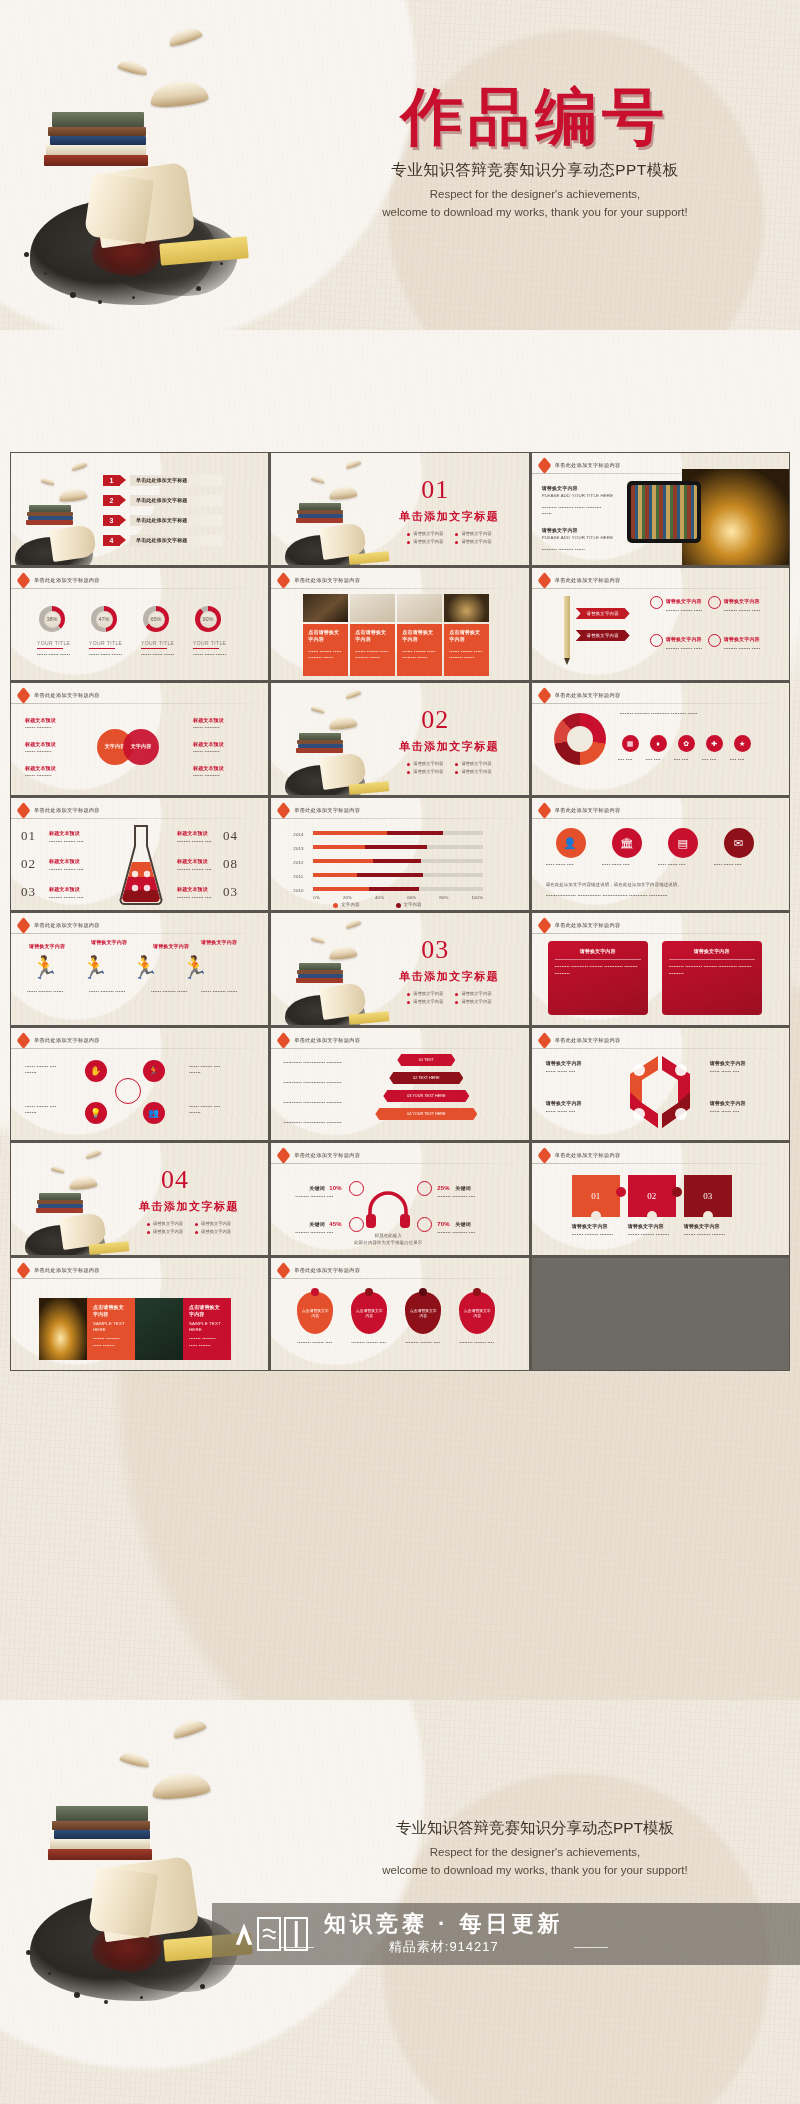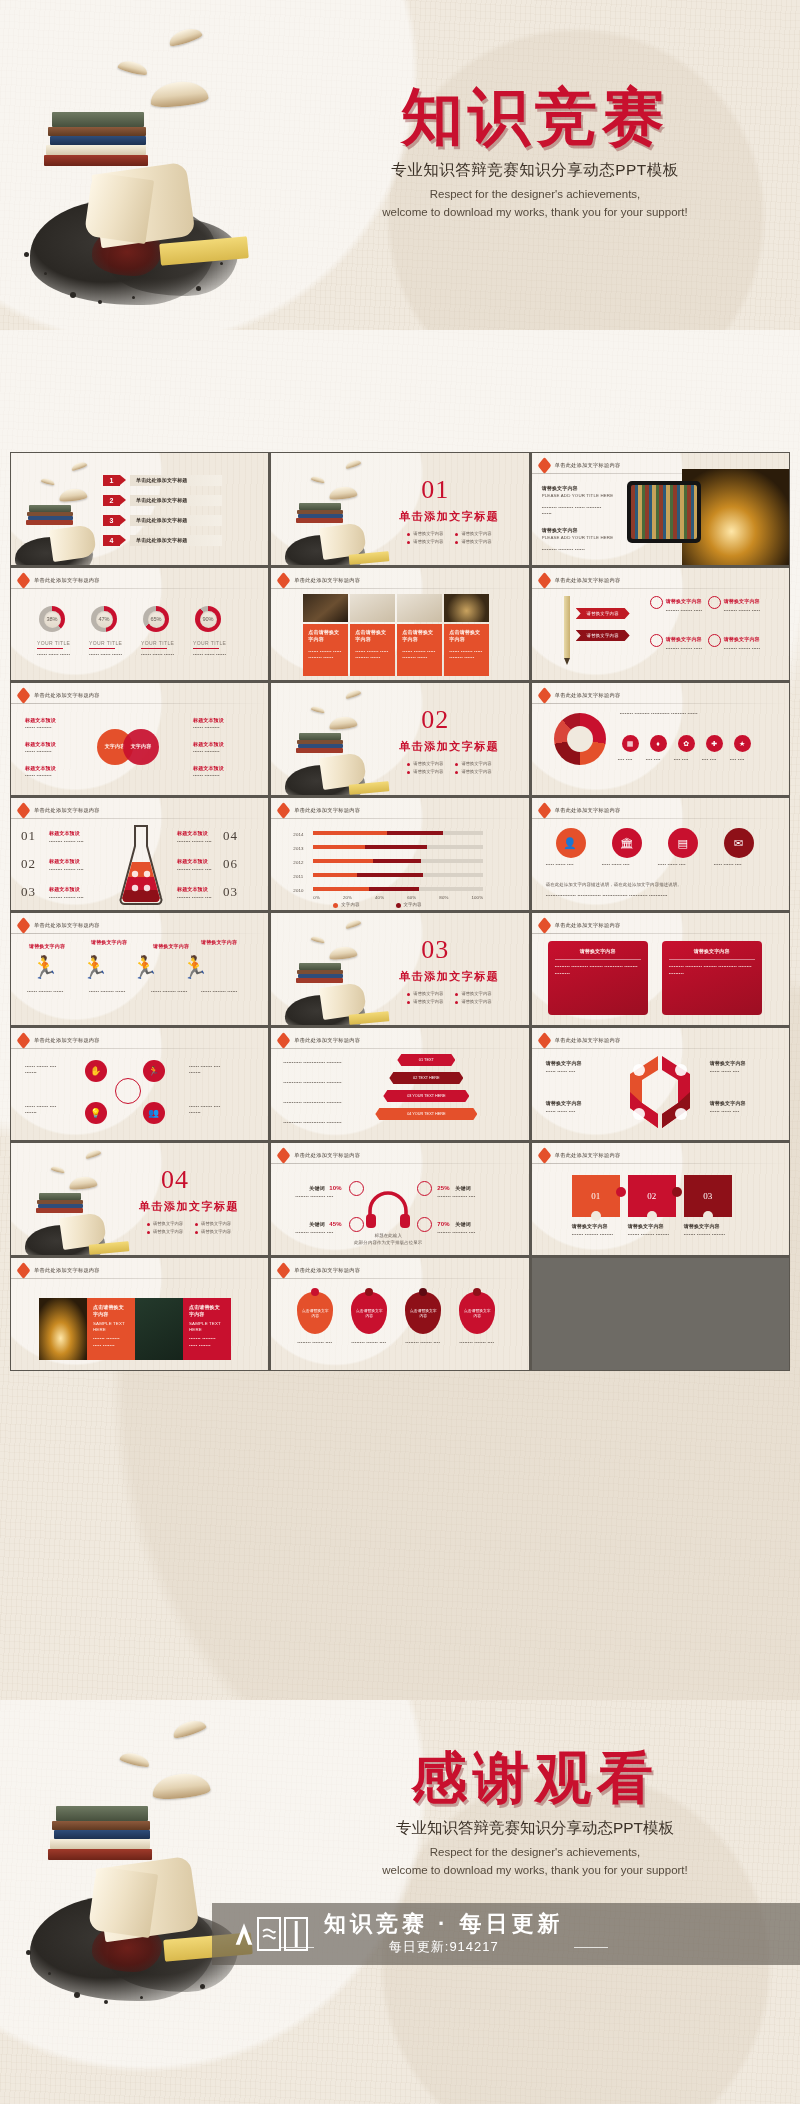--- a/index.html
+++ b/index.html
@@ -223,21 +223,21 @@
     <div class="bk art" style="left:48px;top:127px;width:98px;height:9px;background:linear-gradient(180deg,#8d5a3c,#613a22);"></div>
     <div class="bk art" style="left:50px;top:136px;width:96px;height:9px;background:linear-gradient(180deg,#2f4d7a,#1d3151);"></div>
     <div class="bk art" style="left:46px;top:145px;width:100px;height:10px;background:linear-gradient(180deg,#f6efdd,#d6c8ab);"></div>
     <div class="bk art" style="left:44px;top:155px;width:104px;height:11px;background:linear-gradient(180deg,#a03a2a,#6d2418);"></div>
 
     <div class="page-fan art" style="left:96px;top:168px;width:95px;height:74px;transform:rotate(-8deg);"></div>
     <div class="page-fan art" style="left:88px;top:176px;width:62px;height:64px;transform:rotate(8deg);border-radius:14px 2px 2px 14px;"></div>
 
     <div class="bk art" style="left:160px;top:240px;width:88px;height:22px;background:linear-gradient(180deg,#f2d977,#d9b94d);border-radius:2px;transform:rotate(-5deg);"></div>
 
-    <div class="cover-title">知识竞赛</div>
+    <div class="cover-title">作品编号</div>
     <div class="cover-sub">专业知识答辩竞赛知识分享动态PPT模板</div>
     <div class="cover-en">
       <div>Respect for the designer's achievements,</div>
       <div>welcome to download my works, thank you for your support!</div>
     </div>
   </div>
 
   <div class="grid">
 
     <div class="slide">
@@ -482,21 +482,21 @@
       <div class="s-head">
         <span class="diamond"></span>
         <span class="ht">单击此处添加文字标题内容</span>
       </div>
       <div class="rule"></div>
 
       <div class="bignum" style="left:10px;top:30px;font-size:13px;color:#4a4038;">01</div>
       <div class="bignum" style="left:10px;top:58px;font-size:13px;color:#4a4038;">02</div>
       <div class="bignum" style="left:10px;top:86px;font-size:13px;color:#4a4038;">03</div>
       <div class="bignum" style="left:212px;top:30px;font-size:13px;color:#4a4038;">04</div>
-      <div class="bignum" style="left:212px;top:58px;font-size:13px;color:#4a4038;">06</div>
+      <div class="bignum" style="left:212px;top:58px;font-size:13px;color:#4a4038;">08</div>
       <div class="bignum" style="left:212px;top:86px;font-size:13px;color:#4a4038;">03</div>
 
       <div class="t b r" style="position:absolute;left:38px;top:32px;">标题文本预设</div>
       <div class="t b r" style="position:absolute;left:38px;top:60px;">标题文本预设</div>
       <div class="t b r" style="position:absolute;left:38px;top:88px;">标题文本预设</div>
       <div class="t b r" style="position:absolute;left:166px;top:32px;">标题文本预设</div>
       <div class="t b r" style="position:absolute;left:166px;top:60px;">标题文本预设</div>
       <div class="t b r" style="position:absolute;left:166px;top:88px;">标题文本预设</div>
       <div class="t" style="position:absolute;left:38px;top:41px;width:48px;">•••••••• ••••••• ••••</div>
       <div class="t" style="position:absolute;left:38px;top:69px;width:48px;">•••••••• ••••••• ••••</div>
@@ -868,21 +868,20 @@
 
     <div class="bk" style="left:56px;top:106px;width:92px;height:15px;background:linear-gradient(180deg,#6f7a63,#47503d);"></div>
     <div class="bk" style="left:52px;top:121px;width:98px;height:9px;background:linear-gradient(180deg,#8d5a3c,#613a22);"></div>
     <div class="bk" style="left:54px;top:130px;width:96px;height:9px;background:linear-gradient(180deg,#2f4d7a,#1d3151);"></div>
     <div class="bk" style="left:50px;top:139px;width:100px;height:10px;background:linear-gradient(180deg,#f6efdd,#d6c8ab);"></div>
     <div class="bk" style="left:48px;top:149px;width:104px;height:11px;background:linear-gradient(180deg,#a03a2a,#6d2418);"></div>
     <div class="page-fan" style="left:100px;top:162px;width:95px;height:74px;transform:rotate(-8deg);"></div>
     <div class="page-fan" style="left:92px;top:170px;width:62px;height:64px;transform:rotate(8deg);border-radius:14px 2px 2px 14px;"></div>
     <div class="bk" style="left:164px;top:236px;width:88px;height:22px;background:linear-gradient(180deg,#f2d977,#d9b94d);border-radius:2px;transform:rotate(-5deg);"></div>
 
-    <div class="end-title">感谢观看</div>
     <div class="end-sub">专业知识答辩竞赛知识分享动态PPT模板</div>
     <div class="end-en">
       <div>Respect for the designer's achievements,</div>
       <div>welcome to download my works, thank you for your support!</div>
     </div>
   </div>
 
   <div class="wm">
     <div class="wm-logo">
       <div class="wm-box peak">
@@ -895,17 +894,17 @@
           <path d="M4 12 q4 -3 8 0 t4 0" stroke="#fff" stroke-width="1.8" fill="none"></path>
           <path d="M4 18 q4 -3 8 0 t4 0" stroke="#fff" stroke-width="1.8" fill="none"></path>
         </svg>
       </div>
       <div class="wm-box m"></div>
     </div>
     <div class="wm-text">
       <div class="wm-main">
         <span>知识竞赛 · 每日更新</span>
       </div>
-      <div class="wm-sub">每日更新:914217</div>
+      <div class="wm-sub">精品素材:914217</div>
     </div>
   </div>
 
 </div>
 
 </body></html>

